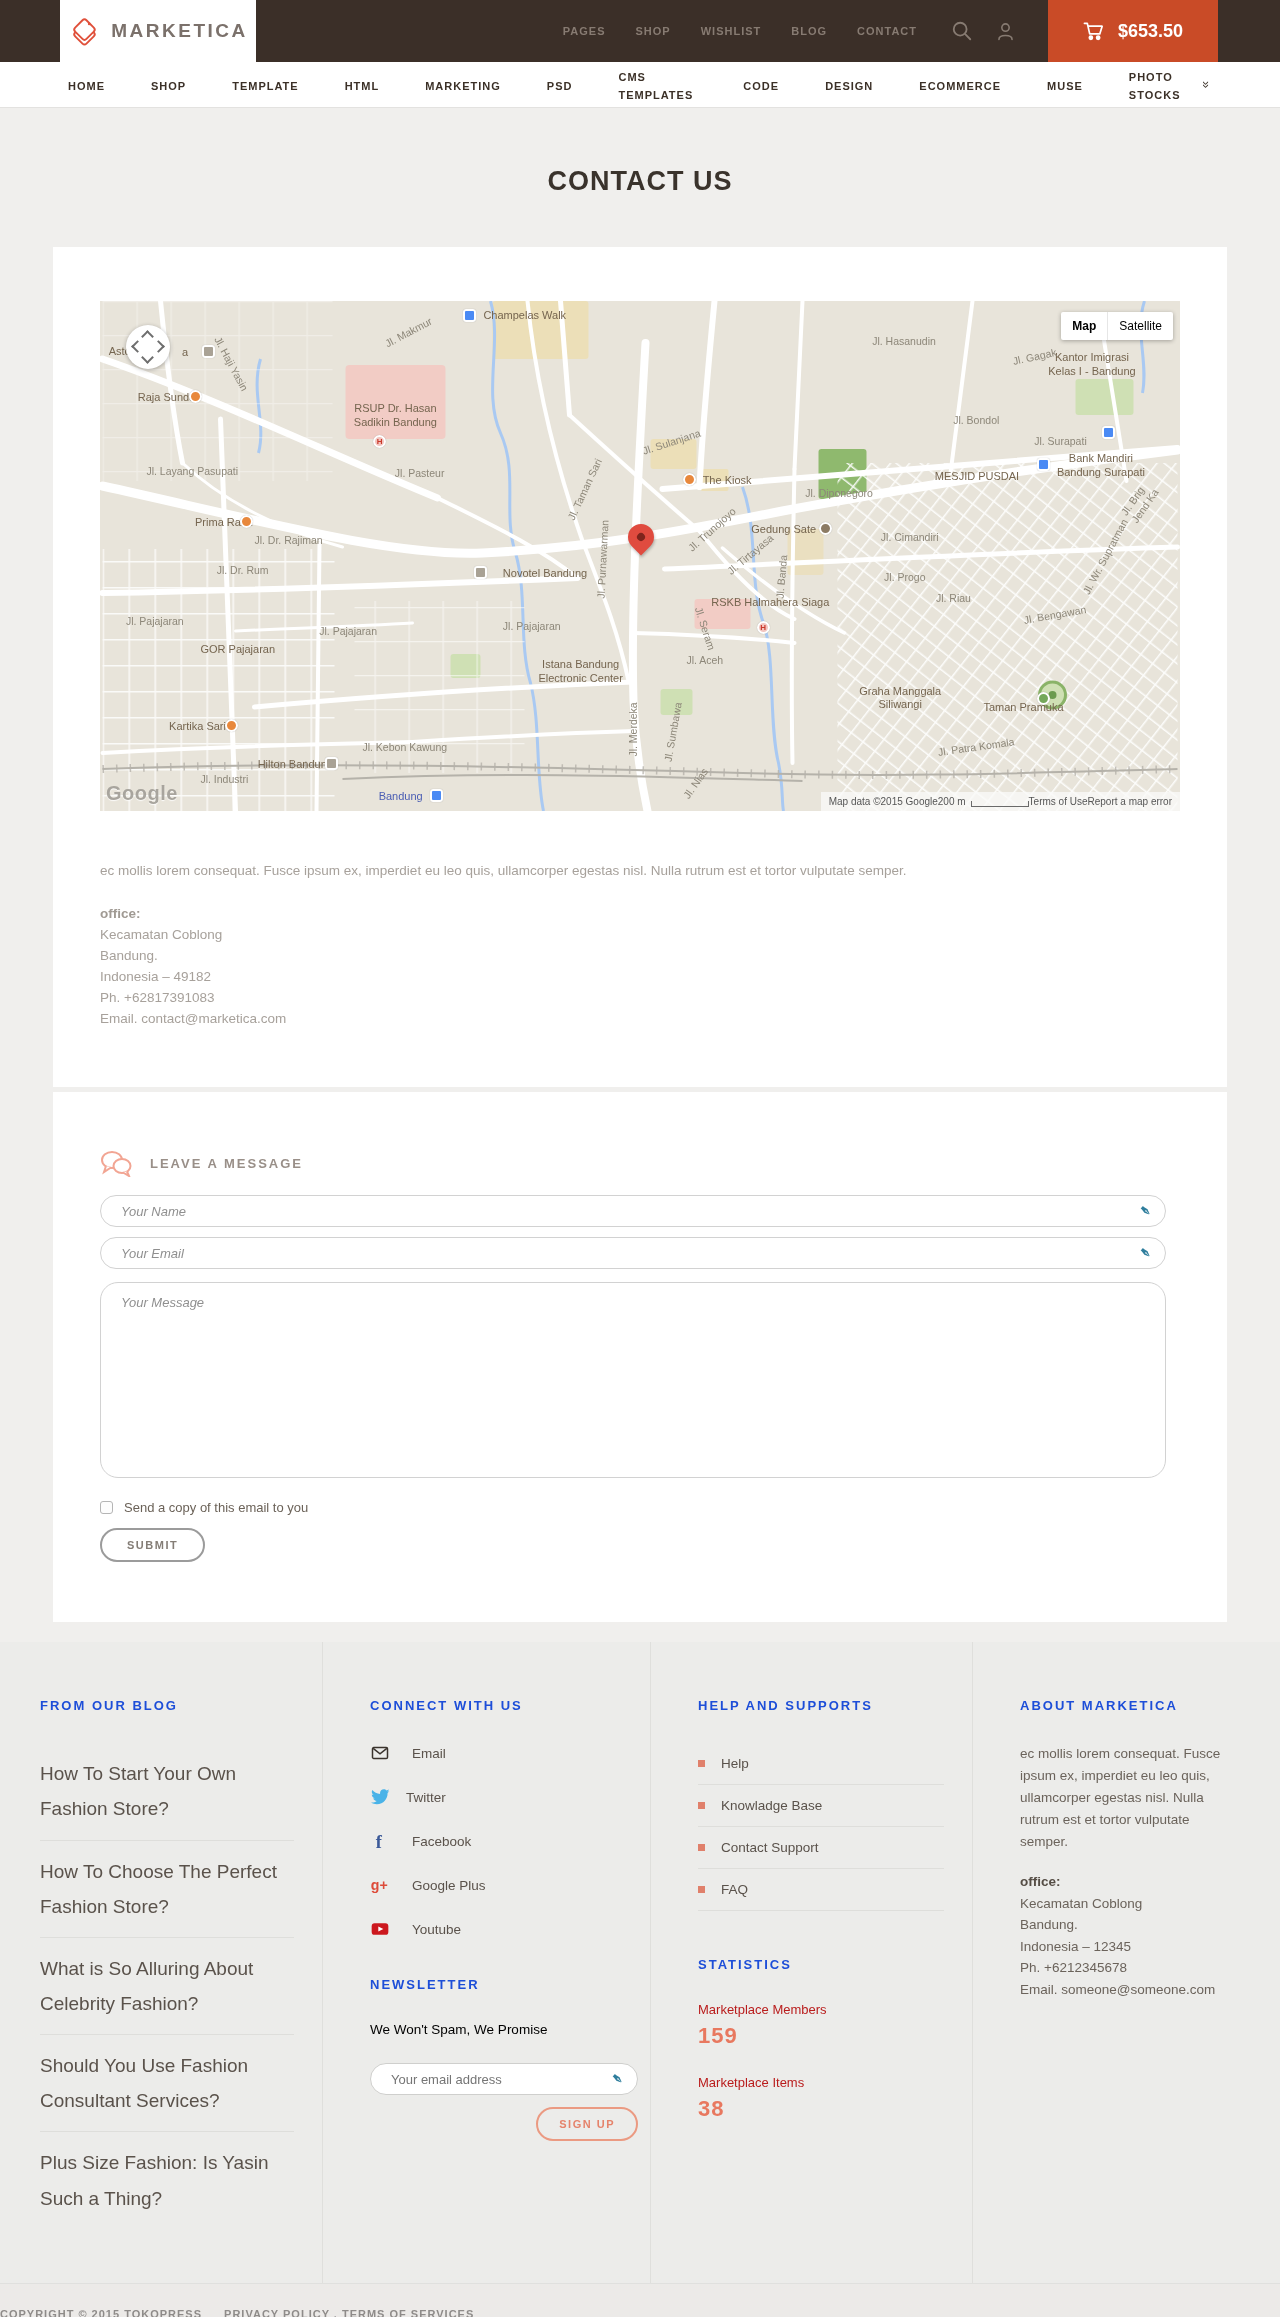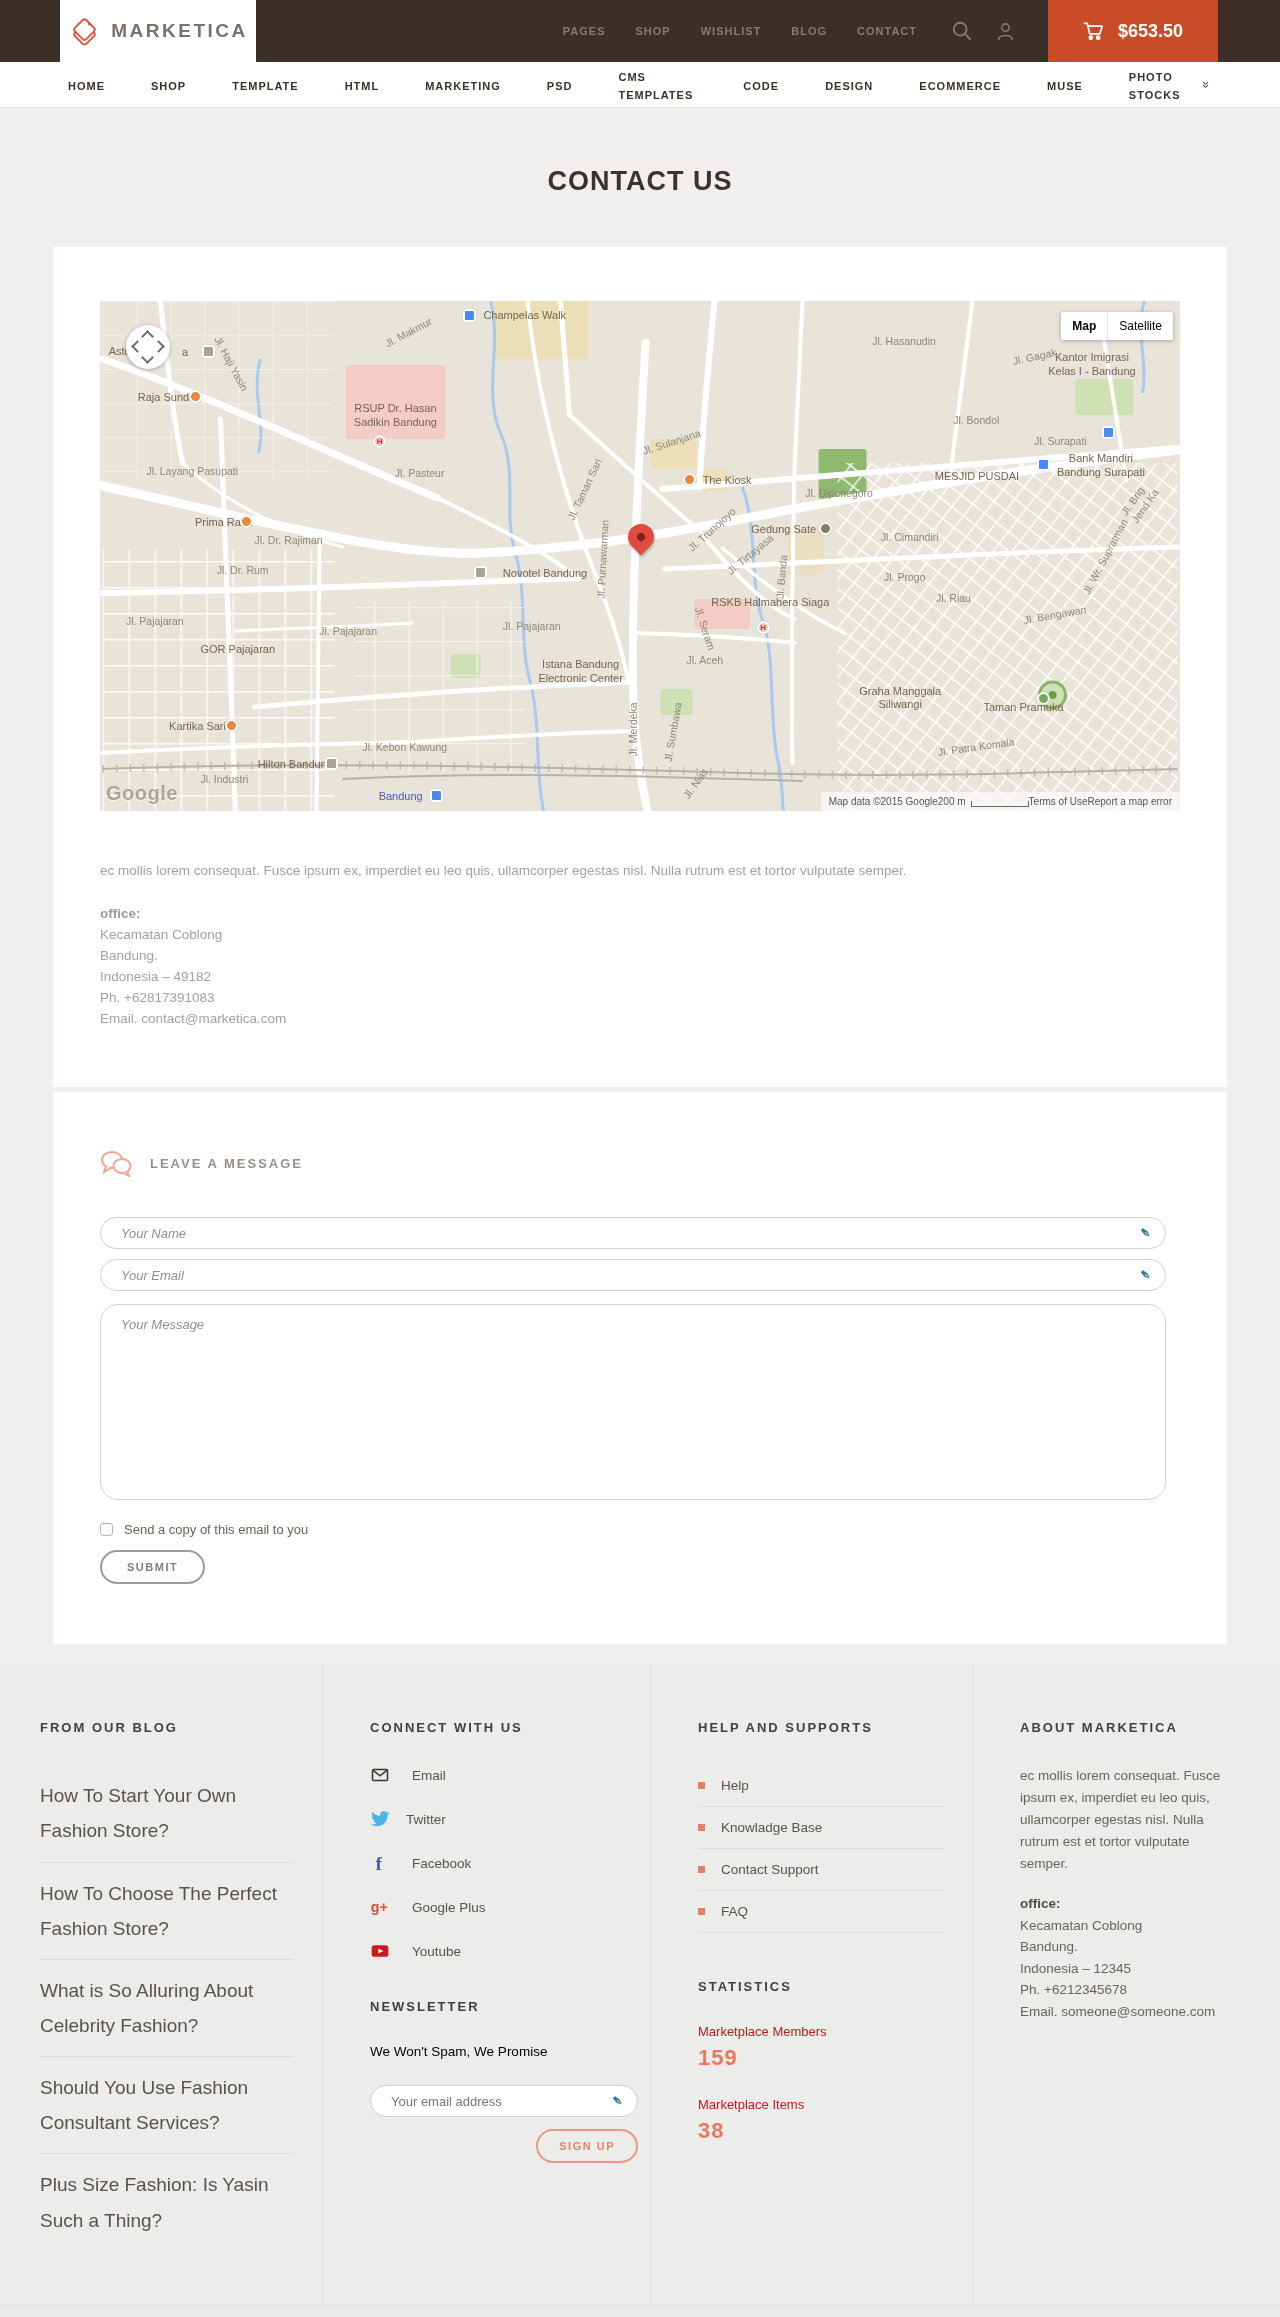--- a/index.html
+++ b/index.html
@@ -79,21 +79,21 @@
 
   
   .intro-p { margin-top:50px; font-size:13.5px; color:#a7a19b; line-height:1.5; }
   .office { margin-top:22px; font-size:13.5px; color:#a7a19b; line-height:21px; }
   .office b { color:#a09a93; }
 
   
   .form-head { display:flex; align-items:center; gap:18px; }
   .form-head-label { font-size:13px; font-weight:bold; letter-spacing:2px; color:#998f88; }
   .fld { position:relative; margin-top:10px; width:calc(100% - 14px); }
-  .fld.first { margin-top:40px; }
+  .fld.first { margin-top:18px; }
   .fld input, .fld textarea { width:100%; height:32px; border:1px solid #d2d2d2; border-radius:16px;
         padding:0 36px 0 20px; font-size:13px; color:#555; background:#fff; outline:none;
         font-family:"Liberation Sans", sans-serif; }
   .fld textarea { height:196px; border-radius:18px; padding:12px 20px; resize:none; }
   .fld ::placeholder { font-style:italic; color:#8f8f8f; opacity:1; }
   .pen { position:absolute; right:14px; top:7px; font-size:15px; color:#2f7e9d; transform:rotate(42deg); pointer-events:none; }
   .fld.msg { margin-top:13px; }
   .chk-row { margin-top:18px; display:flex; align-items:center; gap:11px; font-size:13px; color:#6b6258; }
   .chk-row input { appearance:none; width:13px; height:13px; border:1px solid #b5b5b5; border-radius:3px; background:#fdfdfd; cursor:pointer; }
   .submit { margin-top:13px; display:inline-block; background:#fff; border:2px solid #9b9b9b; border-radius:17px;
@@ -101,21 +101,21 @@
             font-family:"Liberation Sans", sans-serif; }
 
   
   .footer { margin-top:20px; background:#ececea; padding:0 40px; display:flex; }
   .fcol { padding:56px 28px 54px 47px; }
   .fcol.c1 { width:282px; padding-left:0; }
   .fcol.c2 { width:328px; }
   .fcol.c3 { width:322px; }
   .fcol.c4 { width:268px; padding-right:0; }
   .fcol + .fcol { border-left:1px solid #dfdfdc; }
-  .fhead { font-size:13px; font-weight:bold; letter-spacing:2px; color:#404040; margin-bottom:30px; }
+  .fhead { font-size:13px; font-weight:bold; letter-spacing:2px; color:#1d4ed8; margin-bottom:30px; }
   .blog-list { list-style:none; }
   .blog-list li { padding:13px 0; font-size:19px; line-height:1.85; color:#5a524b; cursor:pointer; }
   .blog-list li + li { border-top:1px solid #deded b; border-top:1px solid #dededb; }
   .soc-row { display:flex; align-items:center; gap:22px; margin-bottom:24px; cursor:pointer; }
   .soc-row .si { width:20px; height:20px; display:flex; align-items:center; justify-content:center; }
   .soc-row .lbl { font-size:13.5px; color:#5a524b; }
   .nl-head { margin-top:38px; }
   .nl-note { font-size:13.5px; color:#000000; margin-top:0px; }
   .nl-fld { position:relative; margin-top:26px; width:268px; }
   .nl-fld input { width:100%; height:32px; border:1px solid #cfcfcd; border-radius:16px; padding:0 36px 0 20px;

